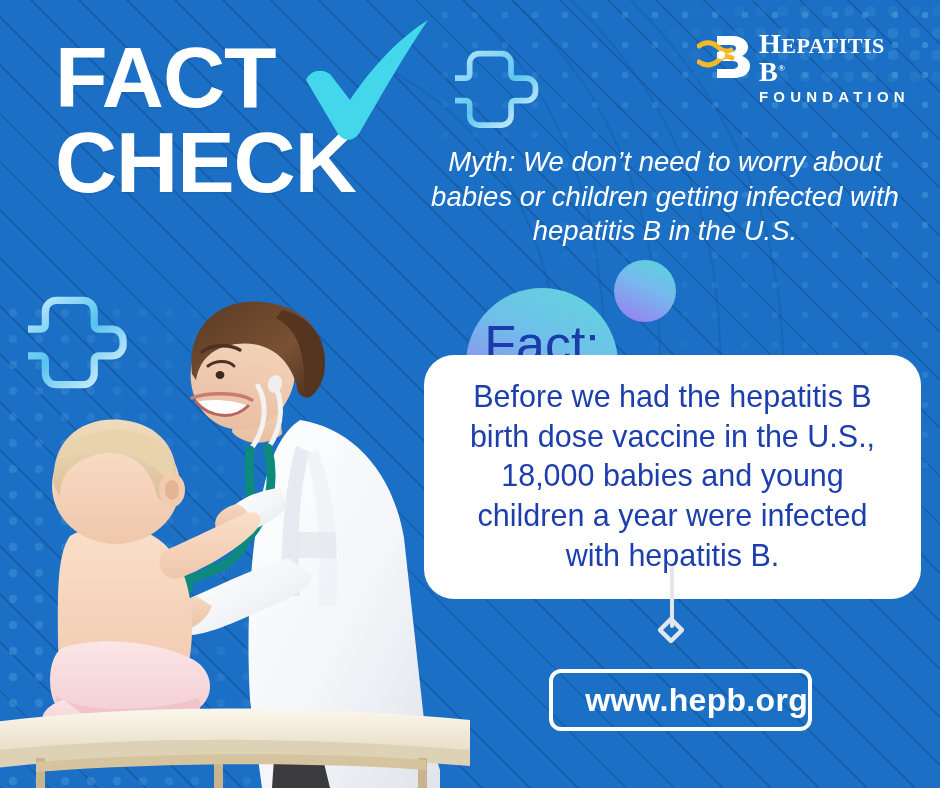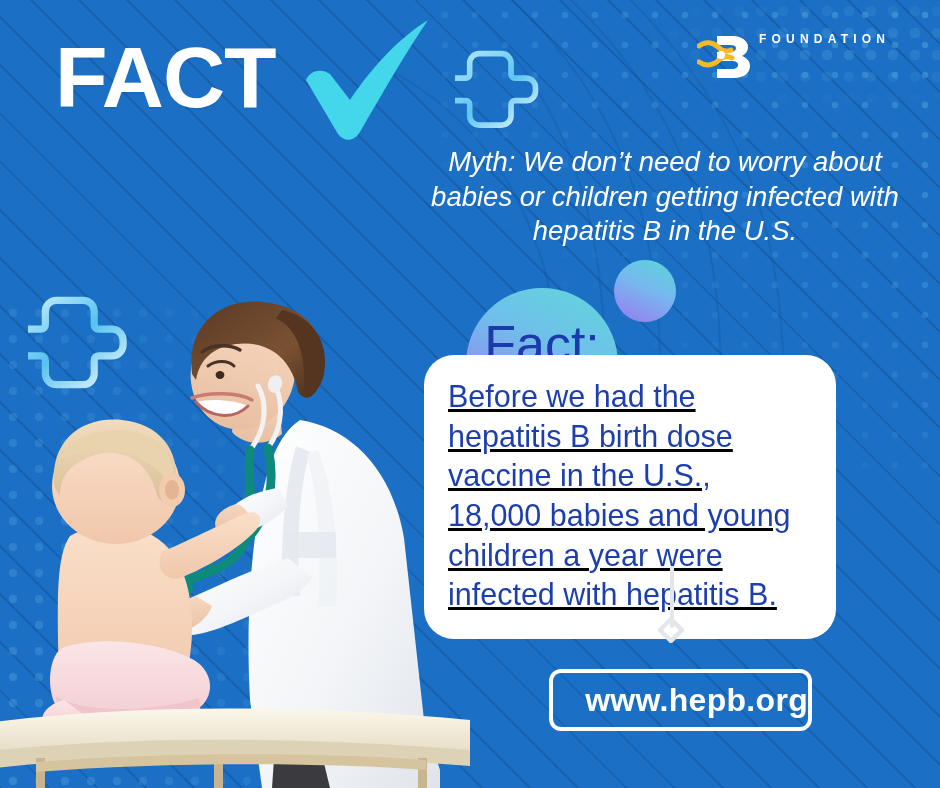--- a/index.html
+++ b/index.html
@@ -74,25 +74,25 @@
   .fact-label{
     color:#1c3bab;font-size:52px;font-weight:400;
     margin-top:26px;letter-spacing:0px;
   }
   .small-circle{
     position:absolute;left:614px;top:260px;width:62px;height:62px;border-radius:50%;
     background:linear-gradient(205deg,#57d6d8 0%,#77b8ef 45%,#9a79ef 100%);
   }
 
   .fact-card{
-    position:absolute;left:424px;top:355px;width:412px;
+    position:absolute;left:424px;top:355px;width:497px;
     background:#ffffff;border-radius:30px;
     padding:22px 24px 24px 24px;
     box-sizing:border-box;
-    text-decoration:underline;
+    text-align:center;
   }
   .fact-text{
     color:#1d3fae;font-size:30.5px;line-height:1.30;font-weight:500;
   }
 
   
   .connector-line{
     position:absolute;left:670px;top:566px;width:4px;height:62px;
     background:#e3e6ea;border-radius:2px;
   }
@@ -113,21 +113,21 @@
   .logo{position:absolute;left:697px;top:30px;width:205px;height:55px;}
   .logo-b{position:absolute;left:0;top:2px;width:58px;height:50px;}
   .logo-words{position:absolute;left:62px;top:0px;color:#ffffff;}
   .logo-top{
     font-family:"Liberation Serif",serif;
     font-size:28px;font-weight:bold;letter-spacing:.5px;line-height:1;
   }
   .logo-top .cap{font-size:28px;}
   .logo-top .sc{font-size:22px;}
   .logo-bottom{
-    font-size:12px;font-weight:bold;letter-spacing:5.2px;
+    font-size:15px;font-weight:bold;letter-spacing:5.2px;
     margin-top:3px;line-height:1;
   }
   .logo-reg{font-size:9px;vertical-align:super;}
 
   
   .photo{position:absolute;left:0px;top:300px;width:480px;height:488px;overflow:hidden;}
 </style>
 </head>
 <body>
 
@@ -274,20 +274,21 @@
         <rect x="36" y="458" width="9" height="30" fill="#c8b48e"></rect>
         <rect x="214" y="462" width="9" height="26" fill="#c8b48e"></rect>
         <rect x="418" y="458" width="9" height="30" fill="#c8b48e"></rect>
         <path d="M36 462 C 160 452, 320 452, 426 460 L 426 470 C 320 462, 160 462, 36 472 Z" fill="#d6c49f"></path>
       </g>
     </svg>
   </div>
 
   <div class="headline">
     <div class="line line1">FACT</div>
+    <div class="line line2">CHECK</div>
   </div>
   <svg class="check-mark" viewBox="0 0 140 130">
     <path d="M10 62 C 14 52, 26 50, 34 56 L 54 82 C 78 46, 106 18, 132 2
              C 110 34, 86 76, 64 114 C 58 124, 48 124, 42 116 Z" fill="#44d6ea"></path>
   </svg>
 
   <svg class="cross" style="left:455px;top:50px;width:88px;height:88px;" viewBox="0 0 88 88">
     <defs>
       <linearGradient id="cg1" x1="0" y1="0" x2="1" y2="1">
         <stop offset="0%" stop-color="#bfe9fb"></stop>
@@ -318,20 +319,21 @@
   <div class="logo">
     <svg class="logo-b" viewBox="0 0 58 50">
       <path d="M20 4 h16 c9 0 15 5 15 11 c0 4 -2 7 -6 9 c5 2 8 5 8 10 c0 7 -6 12 -16 12 h-17
                v-9 h15 c4 0 6 -2 6 -4 c0 -3 -2 -4 -7 -4 h-14 v-9 h13 c4 0 6 -2 6 -4 c0 -2 -2 -3 -6 -3
                h-13 z" fill="#ffffff"></path>
       <path d="M2 14 c6 -5 14 -4 19 1 c4 4 9 5 13 3" fill="none" stroke="#f5b826" stroke-width="5" stroke-linecap="round"></path>
       <path d="M2 30 c7 5 15 3 20 -2 c4 -4 9 -4 13 -2" fill="none" stroke="#f5b826" stroke-width="5" stroke-linecap="round"></path>
       <circle cx="24" cy="23" r="4" fill="#ffffff"></circle>
     </svg>
     <div class="logo-words">
+      <div class="logo-top"><span class="cap">H</span><span class="sc">EPATITIS</span> <span class="cap">B</span><span class="logo-reg">®</span></div>
       <div class="logo-bottom">FOUNDATION</div>
     </div>
   </div>
 
   <div class="myth">Myth: We don’t need to worry about babies or children getting infected with hepatitis B in the U.S.</div>
 
   <div class="small-circle"></div>
   <div class="fact-circle">
     <span class="fact-label">Fact:</span>
   </div>

